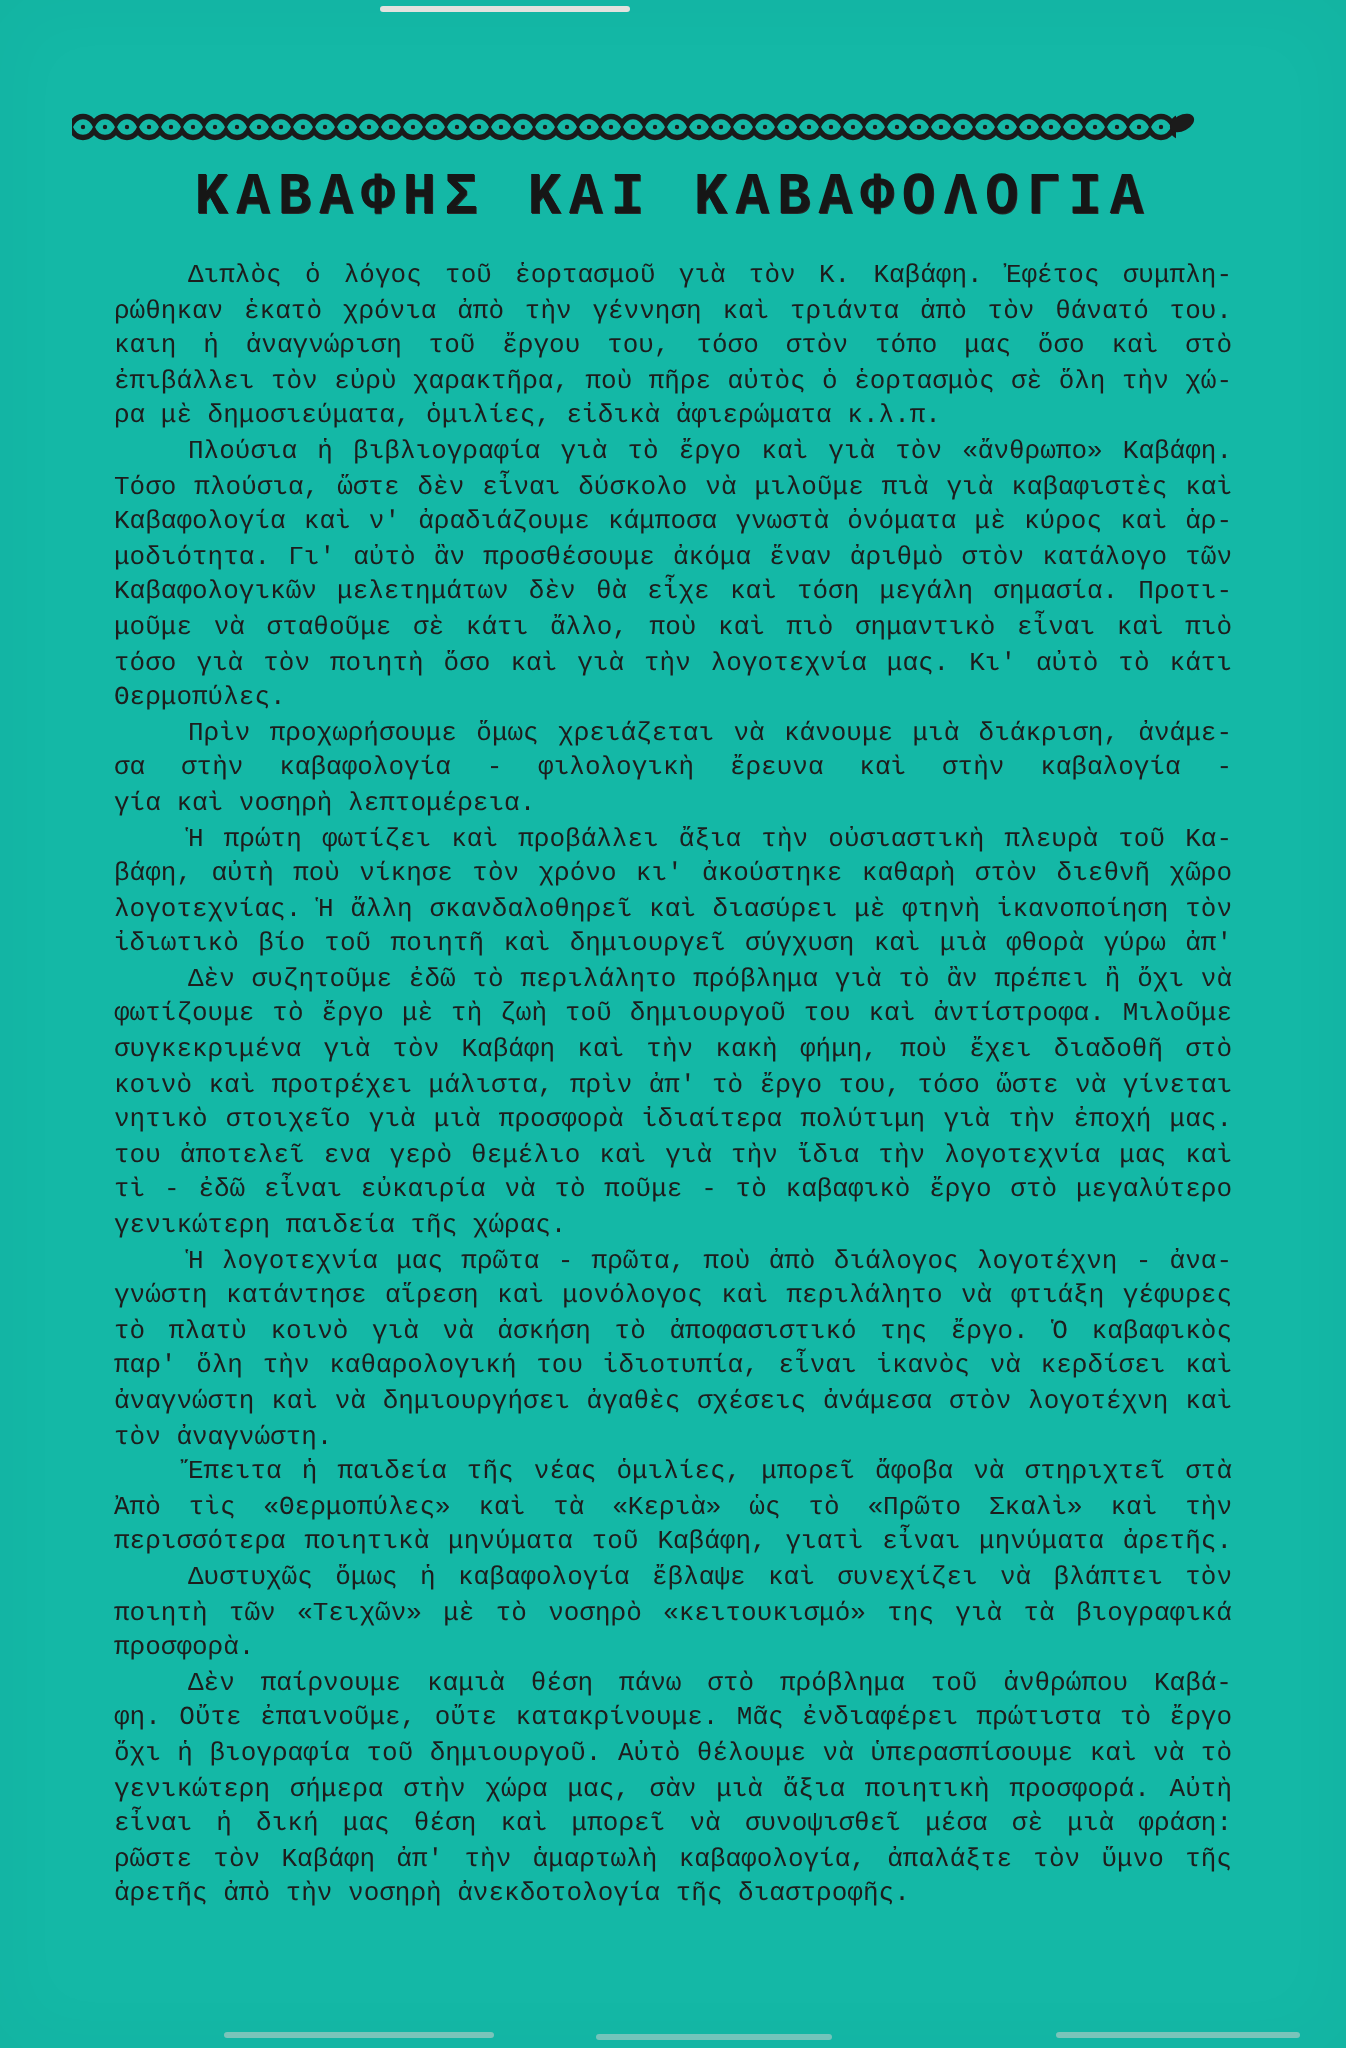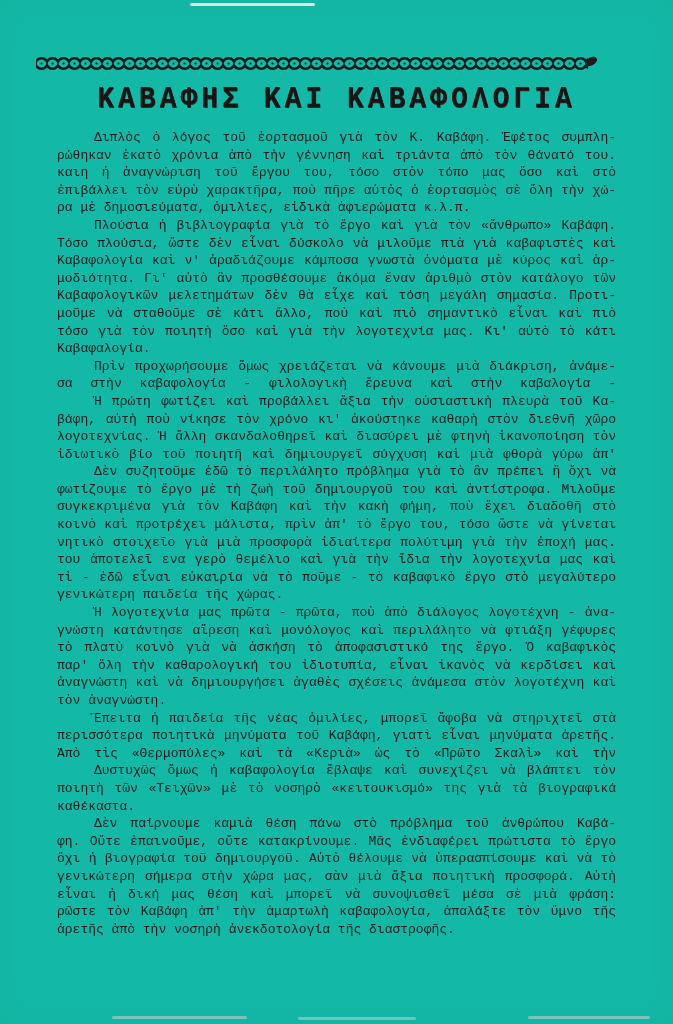--- a/index.html
+++ b/index.html
@@ -97,25 +97,26 @@
         <div class="text-line final">ρα μὲ δημοσιεύματα, ὁμιλίες, εἰδικὰ ἀφιερώματα κ.λ.π.</div>
       </div>
       <div class="paragraph">
         <div class="text-line first">Πλούσια ἡ βιβλιογραφία γιὰ τὸ ἔργο καὶ γιὰ τὸν «ἄνθρωπο» Καβάφη.</div>
         <div class="text-line">Τόσο πλούσια, ὥστε δὲν εἶναι δύσκολο νὰ μιλοῦμε πιὰ γιὰ καβαφιστὲς καὶ γιὰ</div>
         <div class="text-line">Καβαφολογία καὶ ν' ἀραδιάζουμε κάμποσα γνωστὰ ὀνόματα μὲ κύρος καὶ ἁρ-</div>
         <div class="text-line">μοδιότητα. Γι' αὐτὸ ἂν προσθέσουμε ἀκόμα ἕναν ἀριθμὸ στὸν κατάλογο τῶν</div>
         <div class="text-line">Καβαφολογικῶν μελετημάτων δὲν θὰ εἶχε καὶ τόση μεγάλη σημασία. Προτι-</div>
         <div class="text-line">μοῦμε νὰ σταθοῦμε σὲ κάτι ἄλλο, ποὺ καὶ πιὸ σημαντικὸ εἶναι καὶ πιὸ καίριο,</div>
         <div class="text-line">τόσο γιὰ τὸν ποιητὴ ὅσο καὶ γιὰ τὴν λογοτεχνία μας. Κι' αὐτὸ τὸ κάτι εἶναι ἡ</div>
-        <div class="text-line final">Καβαφαλογία.</div>
+        <div class="text-line final">Θερμοπύλες.</div>
       </div>
       <div class="paragraph">
         <div class="text-line first">Πρὶν προχωρήσουμε ὅμως χρειάζεται νὰ κάνουμε μιὰ διάκριση, ἀνάμε-</div>
         <div class="text-line">σα στὴν καβαφολογία - φιλολογικὴ ἔρευνα καὶ στὴν καβαλογία - ἀνεκδοτολο-</div>
+        <div class="text-line final">γία καὶ νοσηρὴ λεπτομέρεια.</div>
       </div>
       <div class="paragraph">
         <div class="text-line first">Ἡ πρώτη φωτίζει καὶ προβάλλει ἄξια τὴν οὐσιαστικὴ πλευρὰ τοῦ Κα-</div>
         <div class="text-line">βάφη, αὐτὴ ποὺ νίκησε τὸν χρόνο κι' ἀκούστηκε καθαρὴ στὸν διεθνῆ χῶρο τῆς</div>
         <div class="text-line">λογοτεχνίας. Ἡ ἄλλη σκανδαλοθηρεῖ καὶ διασύρει μὲ φτηνὴ ἱκανοποίηση τὸν</div>
         <div class="text-line">ἰδιωτικὸ βίο τοῦ ποιητῆ καὶ δημιουργεῖ σύγχυση καὶ μιὰ φθορὰ γύρω ἀπ' τὸ</div>
       </div>
       <div class="paragraph">
         <div class="text-line first">Δὲν συζητοῦμε ἐδῶ τὸ περιλάλητο πρόβλημα γιὰ τὸ ἂν πρέπει ἢ ὄχι νὰ</div>
         <div class="text-line">φωτίζουμε τὸ ἔργο μὲ τὴ ζωὴ τοῦ δημιουργοῦ του καὶ ἀντίστροφα. Μιλοῦμε</div>
@@ -129,27 +130,27 @@
       <div class="paragraph">
         <div class="text-line first">Ἡ λογοτεχνία μας πρῶτα - πρῶτα, ποὺ ἀπὸ διάλογος λογοτέχνη - ἀνα-</div>
         <div class="text-line">γνώστη κατάντησε αἵρεση καὶ μονόλογος καὶ περιλάλητο νὰ φτιάξη γέφυρες μὲ</div>
         <div class="text-line">τὸ πλατὺ κοινὸ γιὰ νὰ ἀσκήση τὸ ἀποφασιστικό της ἔργο. Ὁ καβαφικὸς λόγος</div>
         <div class="text-line">παρ' ὅλη τὴν καθαρολογική του ἰδιοτυπία, εἶναι ἱκανὸς νὰ κερδίσει καὶ πάλι τὸν</div>
         <div class="text-line">ἀναγνώστη καὶ νὰ δημιουργήσει ἀγαθὲς σχέσεις ἀνάμεσα στὸν λογοτέχνη καὶ</div>
         <div class="text-line final">τὸν ἀναγνώστη.</div>
       </div>
       <div class="paragraph">
         <div class="text-line first">Ἔπειτα ἡ παιδεία τῆς νέας ὁμιλίες, μπορεῖ ἄφοβα νὰ στηριχτεῖ στὰ</div>
+        <div class="text-line final">Ἀπὸ τὶς «Θερμοπύλες» καὶ τὰ «Κεριὰ» ὡς τὸ «Πρῶτο Σκαλὶ» καὶ τὴν «Ἰθάκη».</div>
         <div class="text-line">περισσότερα ποιητικὰ μηνύματα τοῦ Καβάφη, γιατὶ εἶναι μηνύματα ἀρετῆς.</div>
-        <div class="text-line final">Ἀπὸ τὶς «Θερμοπύλες» καὶ τὰ «Κεριὰ» ὡς τὸ «Πρῶτο Σκαλὶ» καὶ τὴν «Ἰθάκη».</div>
       </div>
       <div class="paragraph">
         <div class="text-line first">Δυστυχῶς ὅμως ἡ καβαφολογία ἔβλαψε καὶ συνεχίζει νὰ βλάπτει τὸν</div>
         <div class="text-line">ποιητὴ τῶν «Τειχῶν» μὲ τὸ νοσηρὸ «κειτουκισμό» της γιὰ τὰ βιογραφικά του</div>
-        <div class="text-line final">καθέκαστα.</div>
+        <div class="text-line final">προσφορὰ.</div>
       </div>
       <div class="paragraph">
         <div class="text-line first">Δὲν παίρνουμε καμιὰ θέση πάνω στὸ πρόβλημα τοῦ ἀνθρώπου Καβά-</div>
         <div class="text-line">φη. Οὔτε ἐπαινοῦμε, οὔτε κατακρίνουμε. Μᾶς ἐνδιαφέρει πρώτιστα τὸ ἔργο κι'</div>
         <div class="text-line">ὄχι ἡ βιογραφία τοῦ δημιουργοῦ. Αὐτὸ θέλουμε νὰ ὑπερασπίσουμε καὶ νὰ τὸ</div>
         <div class="text-line">γενικώτερη σήμερα στὴν χώρα μας, σὰν μιὰ ἄξια ποιητικὴ προσφορά. Αὐτὴ</div>
         <div class="text-line">εἶναι ἡ δική μας θέση καὶ μπορεῖ νὰ συνοψισθεῖ μέσα σὲ μιὰ φράση: Ἐλευθε-</div>
         <div class="text-line">ρῶστε τὸν Καβάφη ἀπ' τὴν ἁμαρτωλὴ καβαφολογία, ἀπαλάξτε τὸν ὕμνο τῆς</div>
         <div class="text-line final">ἀρετῆς ἀπὸ τὴν νοσηρὴ ἀνεκδοτολογία τῆς διαστροφῆς.</div>
       </div>

